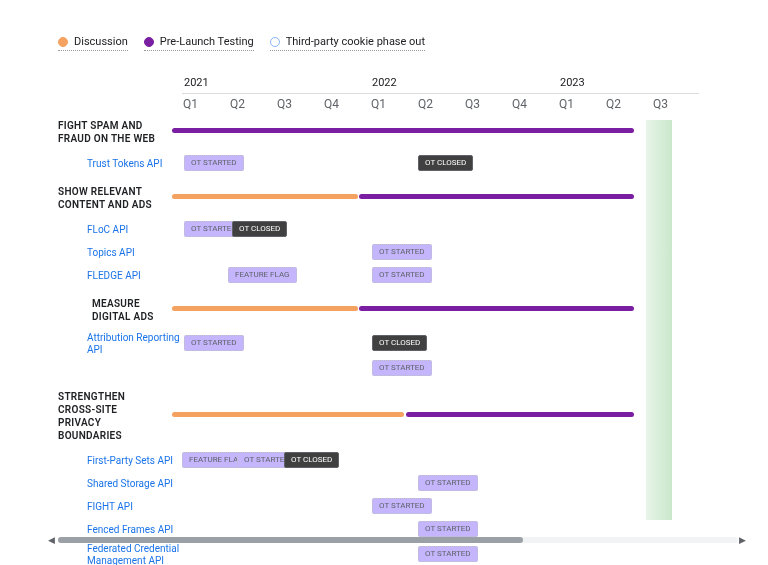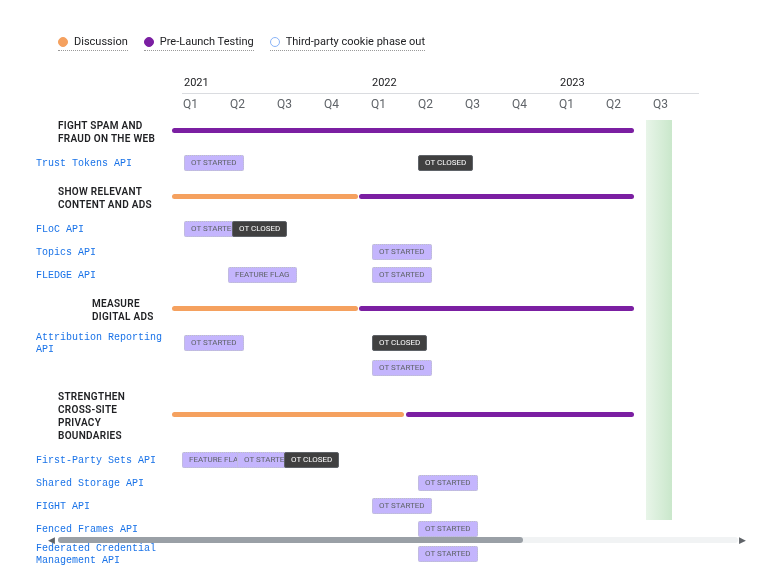--- a/index.html
+++ b/index.html
@@ -14,21 +14,21 @@
 .timeline-container { position: relative; margin-top: 25px; }
 .header-row { display: flex; }
 .left-col { width: 182px; flex-shrink: 0; }
 .timeline-grid { flex: 1; position: relative; }
 .years { display: flex; font-size: 11px; padding-left: 2px; }
 .year { width: 188px; }
 .quarters { display: flex; font-size: 12px; color: #5f6368; margin-top: 4px; }
 .quarter { width: 47px; border-top: 1px solid #dadce0; padding-top: 3px; padding-left: 1px; }
 .section-header { font-size: 10px; font-weight: 600; letter-spacing: 0.3px; color: #202124; padding: 12px 0 6px 58px; text-transform: uppercase; line-height: 1.3; max-width: 170px; }
 .row { display: flex; align-items: center; min-height: 20px; margin-bottom: 3px; position: relative; }
-.row-label { width: 182px; flex-shrink: 0; padding-left: 36px; font-size: 10px; color: #1a73e8; cursor: pointer; line-height: 1.2; font-family: Liberation Mono, monospace; }
+.row-label { width: 182px; flex-shrink: 0; padding-left: 87px; font-size: 10px; color: #1a73e8; cursor: pointer; line-height: 1.2; }
 .row-track { flex: 1; position: relative; height: 18px; }
 .bar { position: absolute; height: 5px; top: 6px; border-radius: 3px; }
 .bar-orange { background: #f5a15f; }
 .bar-purple { background: #7b1fa2; }
 .tag { position: absolute; top: 0; font-size: 8px; padding: 3px 6px; border-radius: 2px; white-space: nowrap; line-height: 1; }
 .tag-light { background: #c4b5fd; color: #5f6368; border: 1px dotted #bdc1c6; }
 .tag-dark { background: #404040; color: #fff; border: 1px solid #5f6368; }
 .green-zone { position: absolute; left: 646px; width: 26px; top: 120px; bottom: 45px; background: linear-gradient(90deg, rgba(102,187,106,0.15), rgba(102,187,106,0.35)); }
 .scrollbar-track { position: absolute; left: 58px; right: 30px; bottom: 22px; height: 6px; background: #f1f3f4; border-radius: 3px; }
 .scrollbar-thumb { position: absolute; left: 0; width: 465px; height: 6px; background: #9aa0a6; border-radius: 3px; }

